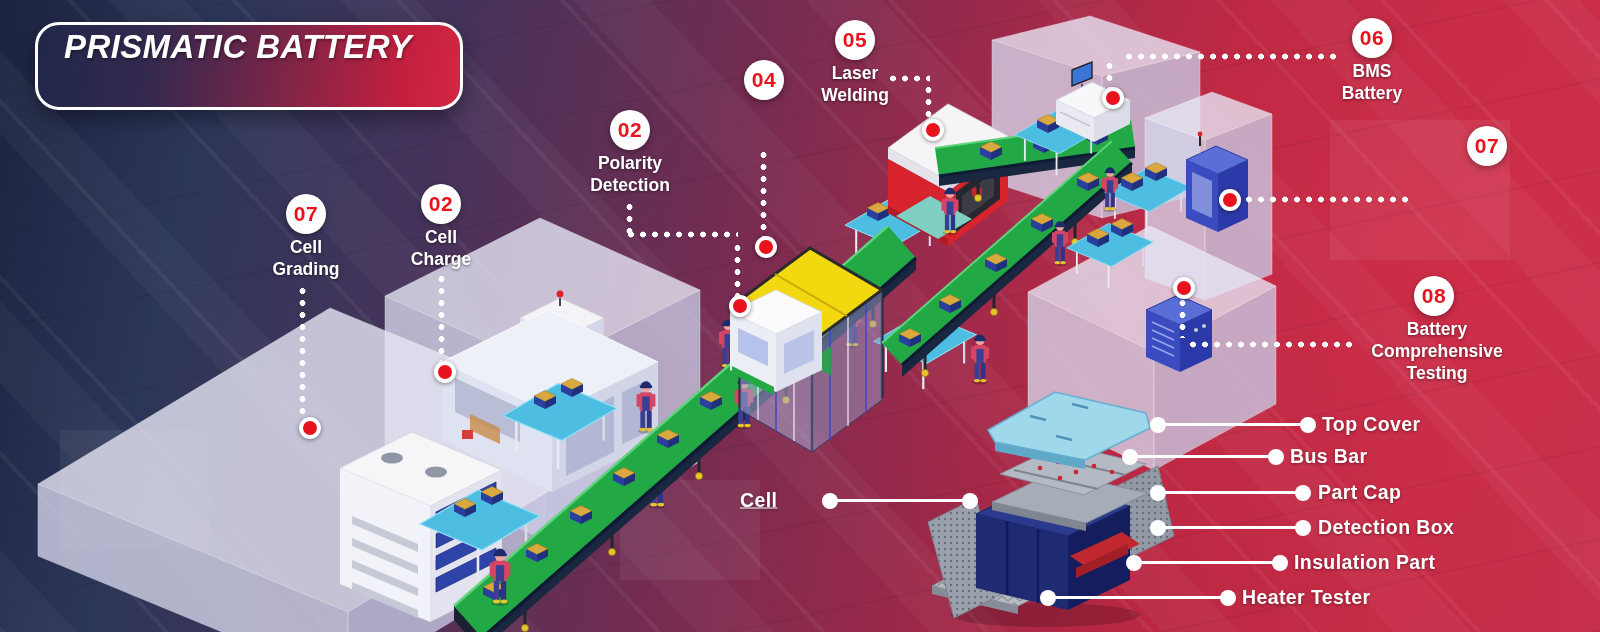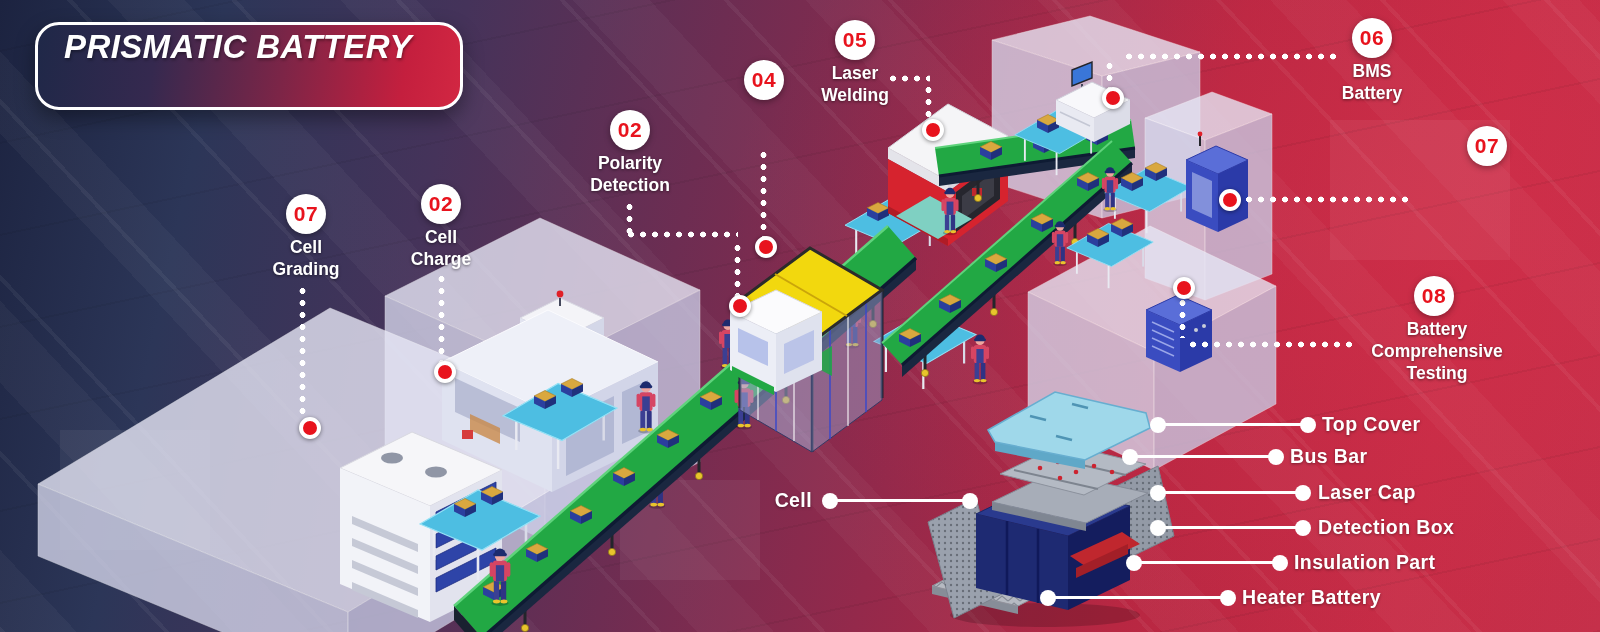--- a/index.html
+++ b/index.html
@@ -48,21 +48,21 @@
   .comp-line{position:absolute;height:3px;background:#fff;border-radius:2px;}
   .comp-line::before,.comp-line::after{
     content:"";position:absolute;top:50%;width:16px;height:16px;border-radius:50%;background:#fff;transform:translateY(-50%);
   }
   .comp-line::before{left:-8px;}
   .comp-line::after{right:-8px;}
   .comp-label{
     position:absolute;transform:translateY(-50%);color:#fff;font-weight:bold;font-size:19.5px;
     letter-spacing:.4px;text-shadow:0 1px 3px rgba(0,0,0,.4);white-space:nowrap;
   }
-  .comp-label.right{text-align:right;}
+  .comp-label.right{text-decoration:underline;}
 </style>
 </head>
 <body>
 
 <div class="stage">
 
   <svg class="scene" width="1600" height="632" viewBox="0 0 1600 632">
     <defs>
       <g id="worker">
         <ellipse cx="0" cy="1" rx="7.5" ry="2.4" fill="rgba(0,0,0,.22)"></ellipse>
@@ -429,24 +429,24 @@
   <div class="comp-label right" style="left:740px;top:500px;width:72px">Cell</div>
   <div class="comp-line" style="left:830px;top:499px;width:140px"></div>
 
   <div class="comp-line" style="left:1158px;top:423px;width:150px"></div>
   <div class="comp-label" style="left:1322px;top:424px">Top Cover</div>
 
   <div class="comp-line" style="left:1130px;top:455px;width:146px"></div>
   <div class="comp-label" style="left:1290px;top:456px">Bus Bar</div>
 
   <div class="comp-line" style="left:1158px;top:491px;width:145px"></div>
-  <div class="comp-label" style="left:1318px;top:492px">Laser Cap</div>
+  <div class="comp-label" style="left:1318px;top:492px">Part Cap</div>
 
   <div class="comp-line" style="left:1158px;top:526px;width:145px"></div>
   <div class="comp-label" style="left:1318px;top:527px">Detection Box</div>
 
   <div class="comp-line" style="left:1134px;top:561px;width:146px"></div>
   <div class="comp-label" style="left:1294px;top:562px">Insulation Part</div>
 
   <div class="comp-line" style="left:1048px;top:596px;width:180px"></div>
-  <div class="comp-label" style="left:1242px;top:597px">Heater Battery</div>
+  <div class="comp-label" style="left:1242px;top:597px">Heater Tester</div>
 
 </div>
 
 </body></html>

